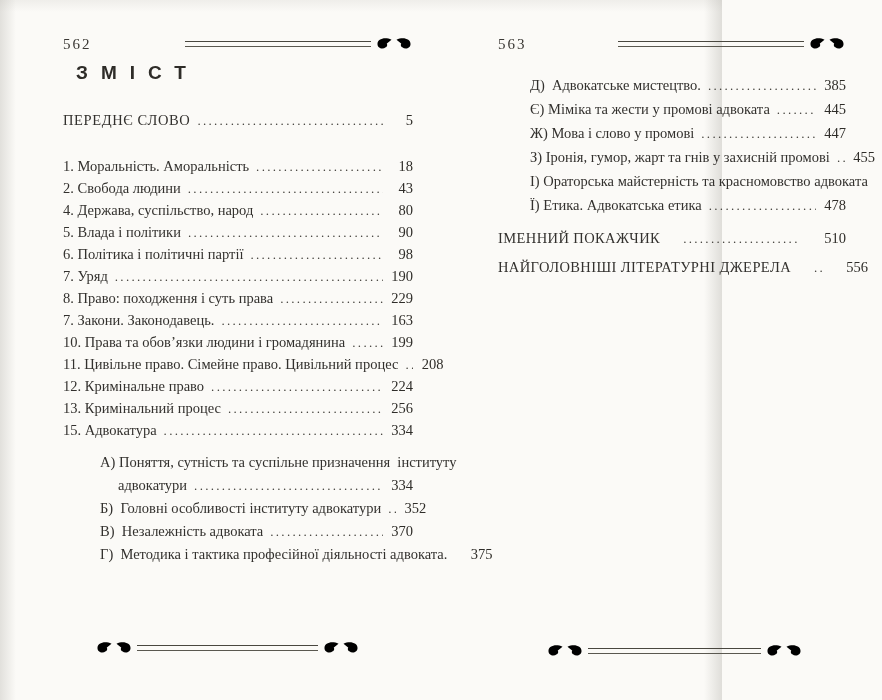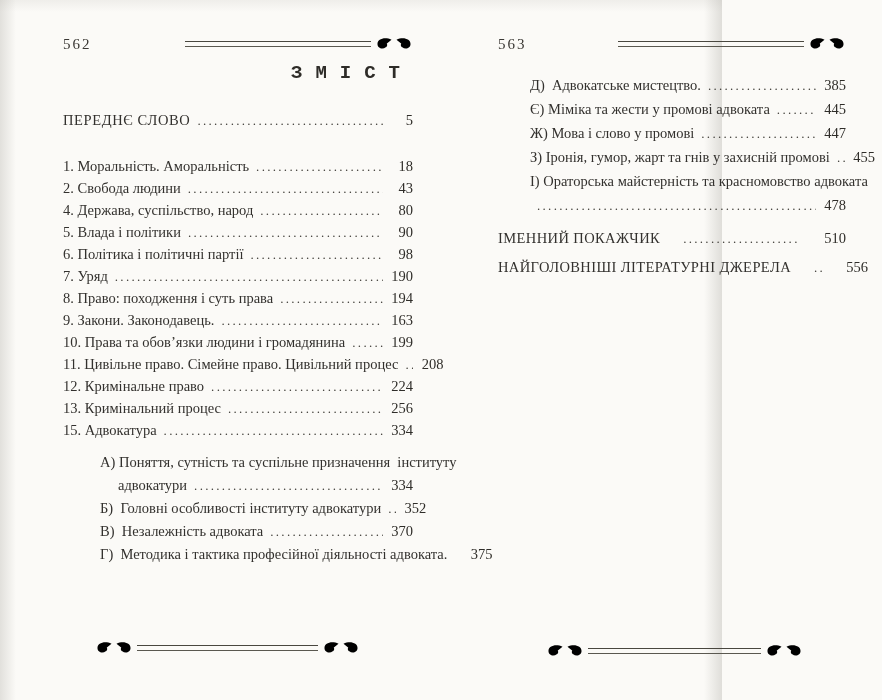--- a/index.html
+++ b/index.html
@@ -22,24 +22,24 @@
   .page.left{left:63px;width:350px;}
   .page.right{left:498px;width:348px;}
 
   .page-header{display:flex;align-items:center;height:16px;}
   .folio{font-size:15px;letter-spacing:2px;color:#3a3834;}
   .rule-group{margin-left:auto;display:flex;align-items:center;gap:4px;}
   .double-rule{height:4.5px;border-top:1.5px solid #49473f;border-bottom:1px solid #5a5850;}
   .orn{width:38px;height:14px;flex:none;}
 
   .toc-title{
-    font-family:Liberation Mono, monospace;
+    font-family:Liberation Sans, sans-serif;
     font-weight:bold;font-size:19px;color:#2e2c28;
     letter-spacing:13px;padding-left:13px;
-    text-align:right;margin:10px 0 28px 0;
+    text-align:left;margin:10px 0 28px 0;
   }
 
   .toc-row{display:flex;align-items:baseline;font-size:14.5px;line-height:17px;}
   .lbl{white-space:pre;color:#33312e;}
   .pg{min-width:26px;text-align:right;color:#2f2d29;flex:none;}
   .leader{flex:1;overflow:hidden;white-space:nowrap;margin:0 4px 0 7px;min-width:8px;color:#45433e;}
   .leader::after{
     content:"................................................................................................................................";
     letter-spacing:2.3px;font-size:13px;
   }
@@ -126,24 +126,24 @@
           <span class="pg">98</span>
         </div>
       <div class="toc-row">
           <span class="lbl">7. Уряд</span>
           <span class="leader"></span>
           <span class="pg">190</span>
         </div>
       <div class="toc-row">
           <span class="lbl">8. Право: походження і суть права</span>
           <span class="leader"></span>
-          <span class="pg">194</span>
-        </div>
-      <div class="toc-row">
-          <span class="lbl">9. Закони. Законодавець.</span>
+          <span class="pg">229</span>
+        </div>
+      <div class="toc-row">
+          <span class="lbl">7. Закони. Законодавець.</span>
           <span class="leader"></span>
           <span class="pg">163</span>
         </div>
       <div class="toc-row">
           <span class="lbl">10. Права та обов’язки людини і громадянина</span>
           <span class="leader"></span>
           <span class="pg">199</span>
         </div>
       <div class="toc-row">
           <span class="lbl">11. Цивільне право. Сімейне право. Цивільний процес</span>
@@ -225,20 +225,21 @@
       <div class="toc-row">
           <span class="lbl">З) Іронія, гумор, жарт та гнів у захисній промові</span>
           <span class="leader"></span>
           <span class="pg">455</span>
         </div>
       <div class="toc-row nodots">
           <span class="lbl">І) Ораторська майстерність та красномовство адвоката</span>
           <span class="leader"></span>
         </div>
       <div class="toc-row">
+          <span class="lbl">Ї) Етика. Адвокатська етика</span>
           <span class="leader"></span>
           <span class="pg">478</span>
         </div>
     </div>
 
     <div class="sections">
       <div class="toc-row">
           <span class="lbl">ІМЕННИЙ ПОКАЖЧИК</span>
           <span class="leader"></span>
           <span class="pg">510</span>

